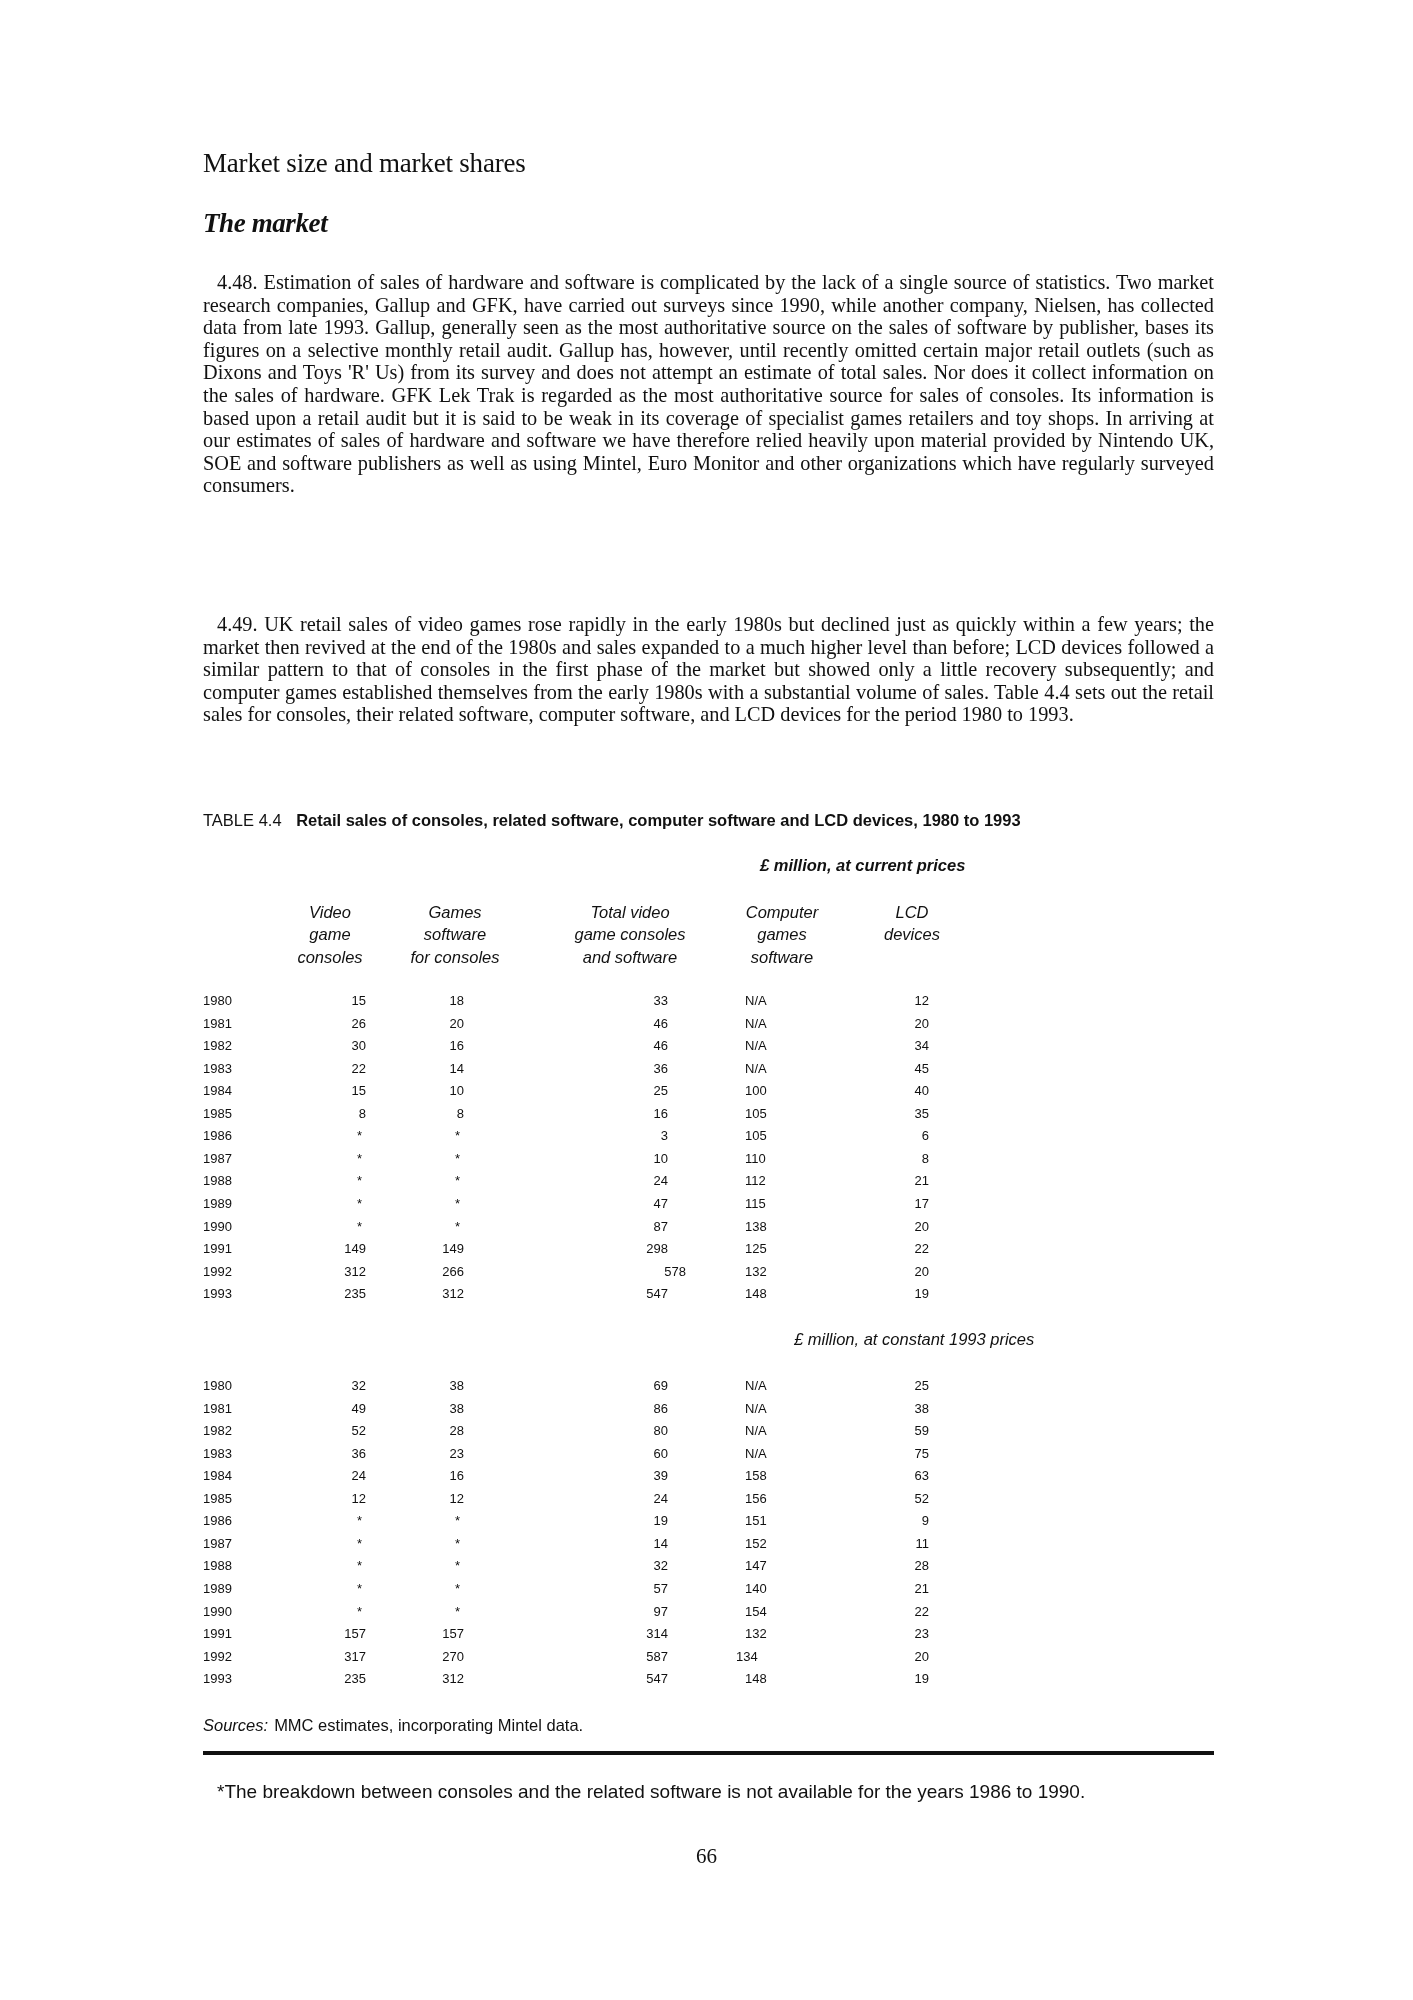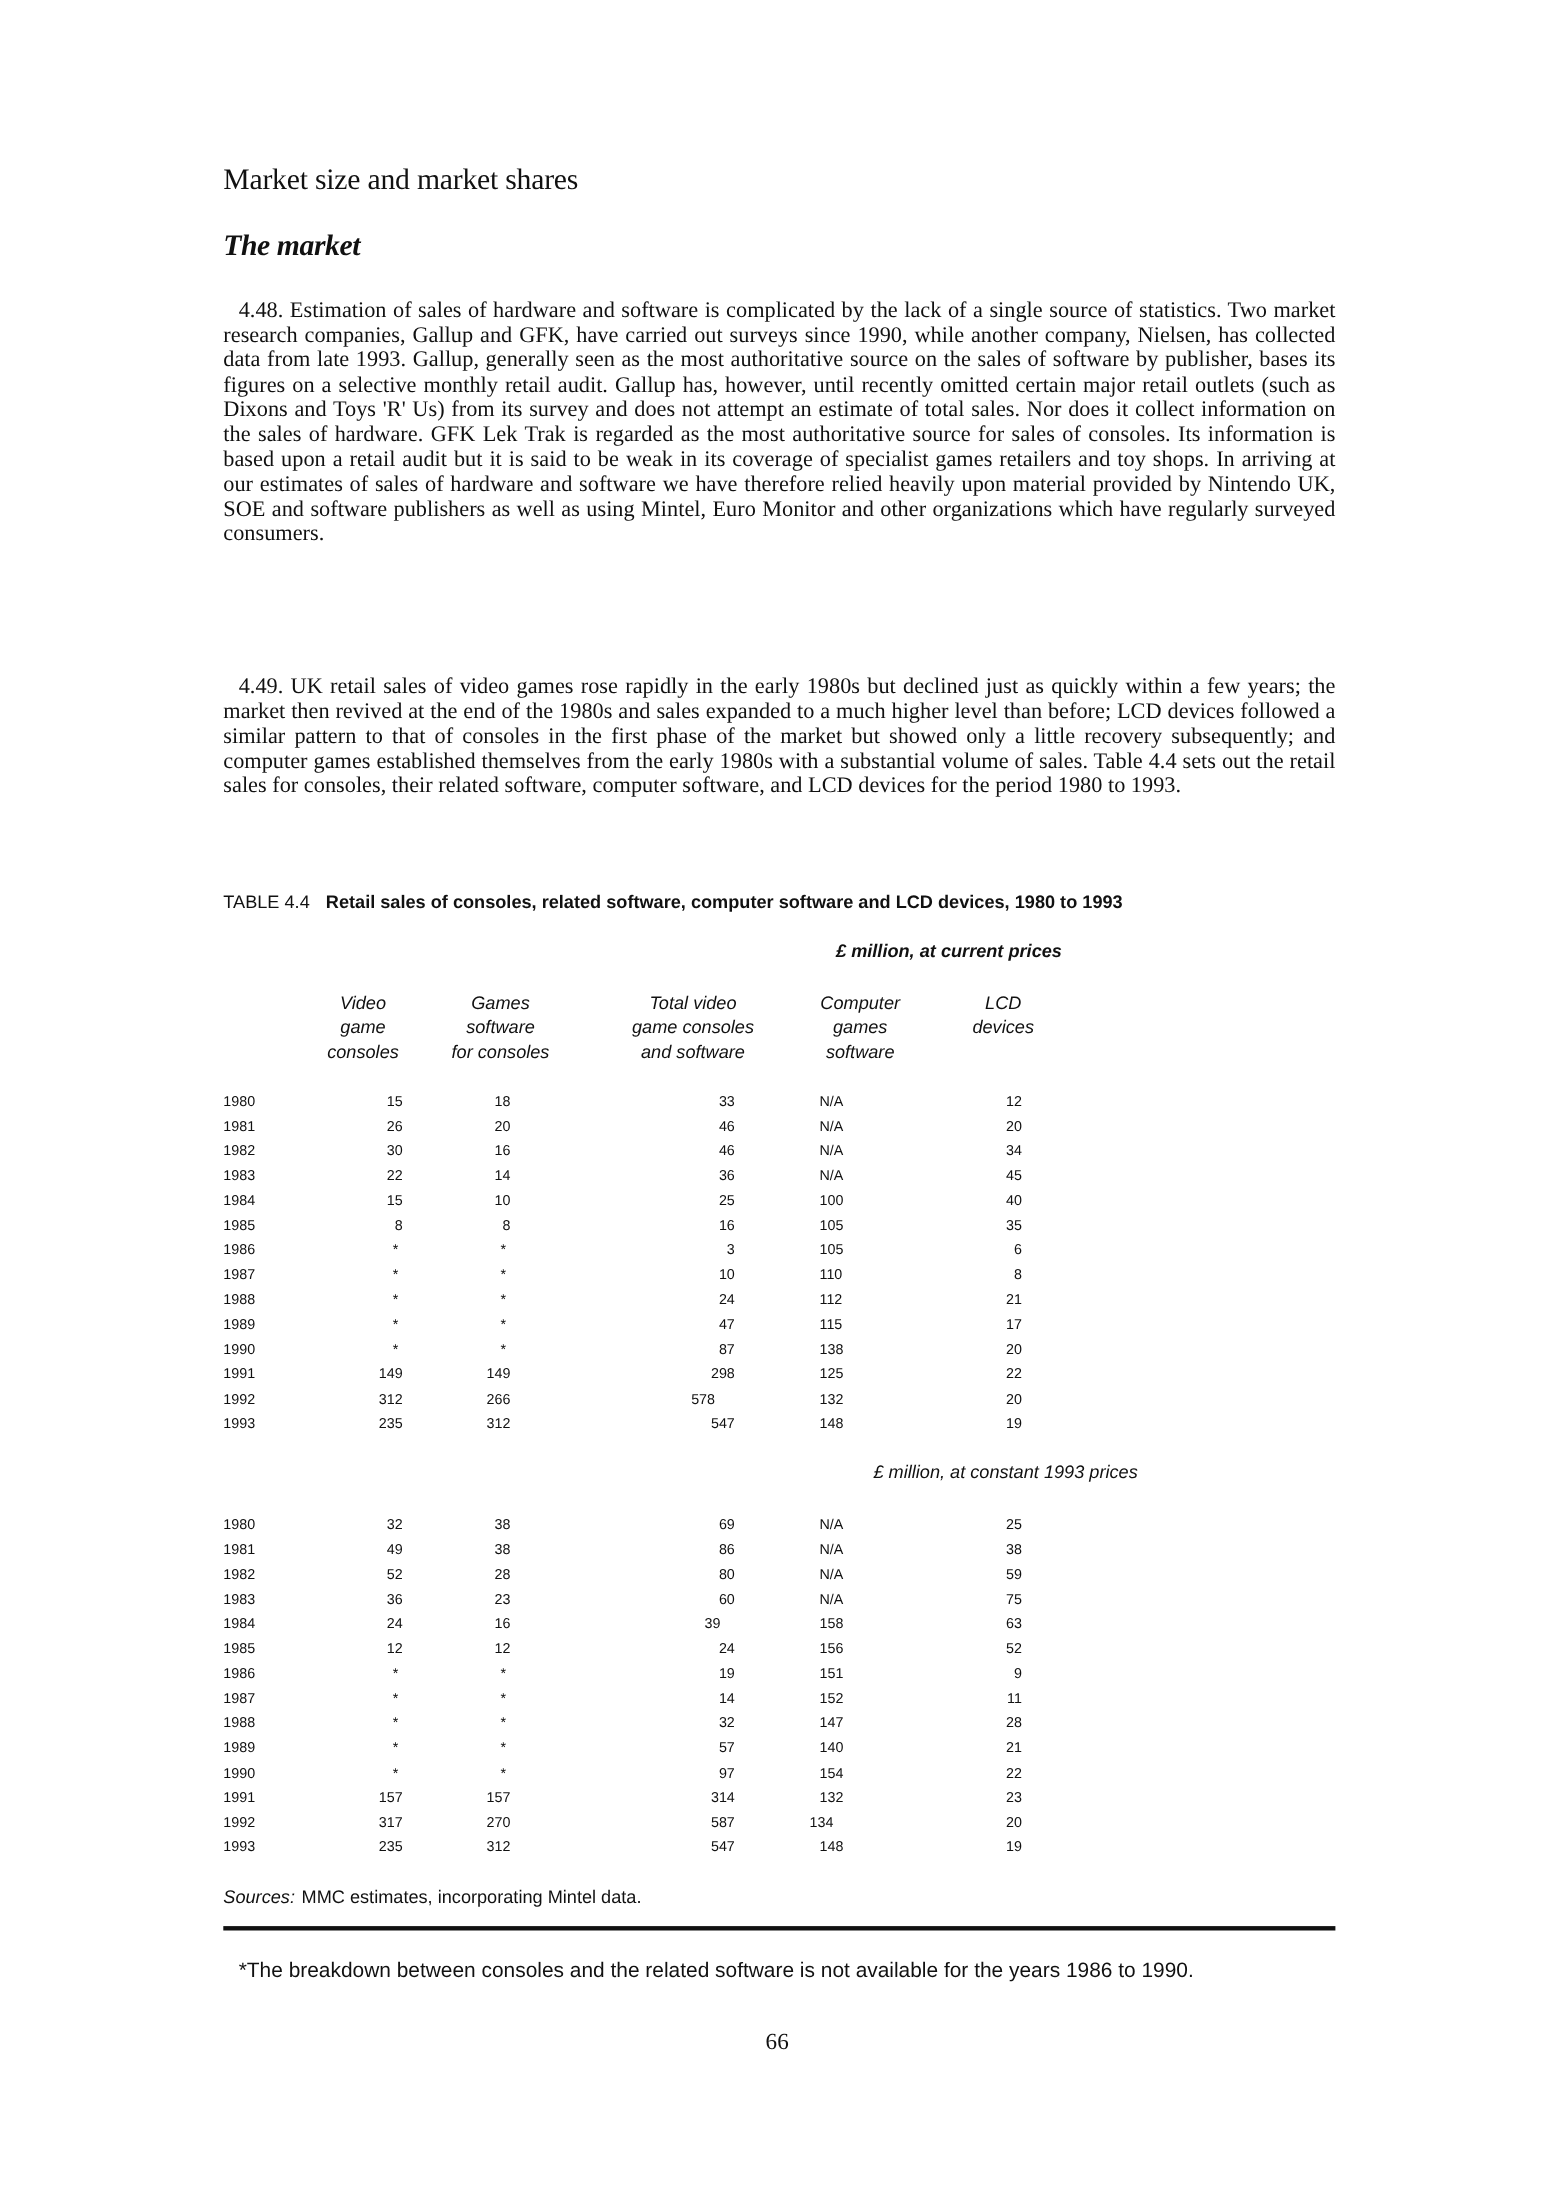--- a/index.html
+++ b/index.html
@@ -174,21 +174,21 @@
       <span class="cell" style="right: 597px;">149</span>
       <span class="cell" style="right: 499px;">149</span>
       <span class="cell" style="right: 295px;">298</span>
       <span class="cell" style="left: 542px;">125</span>
       <span class="cell" style="right: 34px;">22</span>
     </div>
     <div class="row sans" style="top: 1260.6px; width: 760px;">
       <span class="cell c-year">1992</span>
       <span class="cell" style="right: 597px;">312</span>
       <span class="cell" style="right: 499px;">266</span>
-      <span class="cell" style="right: 313px;">578</span>
+      <span class="cell" style="right: 277px;">578</span>
       <span class="cell" style="left: 542px;">132</span>
       <span class="cell" style="right: 34px;">20</span>
     </div>
     <div class="row sans" style="top: 1283.15px; width: 760px;">
       <span class="cell c-year">1993</span>
       <span class="cell" style="right: 597px;">235</span>
       <span class="cell" style="right: 499px;">312</span>
       <span class="cell" style="right: 295px;">547</span>
       <span class="cell" style="left: 542px;">148</span>
       <span class="cell" style="right: 34px;">19</span>
@@ -227,21 +227,21 @@
       <span class="cell" style="right: 597px;">36</span>
       <span class="cell" style="right: 499px;">23</span>
       <span class="cell" style="right: 295px;">60</span>
       <span class="cell" style="left: 542px;">N/A</span>
       <span class="cell" style="right: 34px;">75</span>
     </div>
     <div class="row sans" style="top: 1465.2px; width: 760px;">
       <span class="cell c-year">1984</span>
       <span class="cell" style="right: 597px;">24</span>
       <span class="cell" style="right: 499px;">16</span>
-      <span class="cell" style="right: 308px;">39</span>
+      <span class="cell" style="right: 295px;">39</span>
       <span class="cell" style="left: 542px;">158</span>
       <span class="cell" style="right: 34px;">63</span>
     </div>
     <div class="row sans" style="top: 1487.75px; width: 760px;">
       <span class="cell c-year">1985</span>
       <span class="cell" style="right: 597px;">12</span>
       <span class="cell" style="right: 499px;">12</span>
       <span class="cell" style="right: 295px;">24</span>
       <span class="cell" style="left: 542px;">156</span>
       <span class="cell" style="right: 34px;">52</span>

